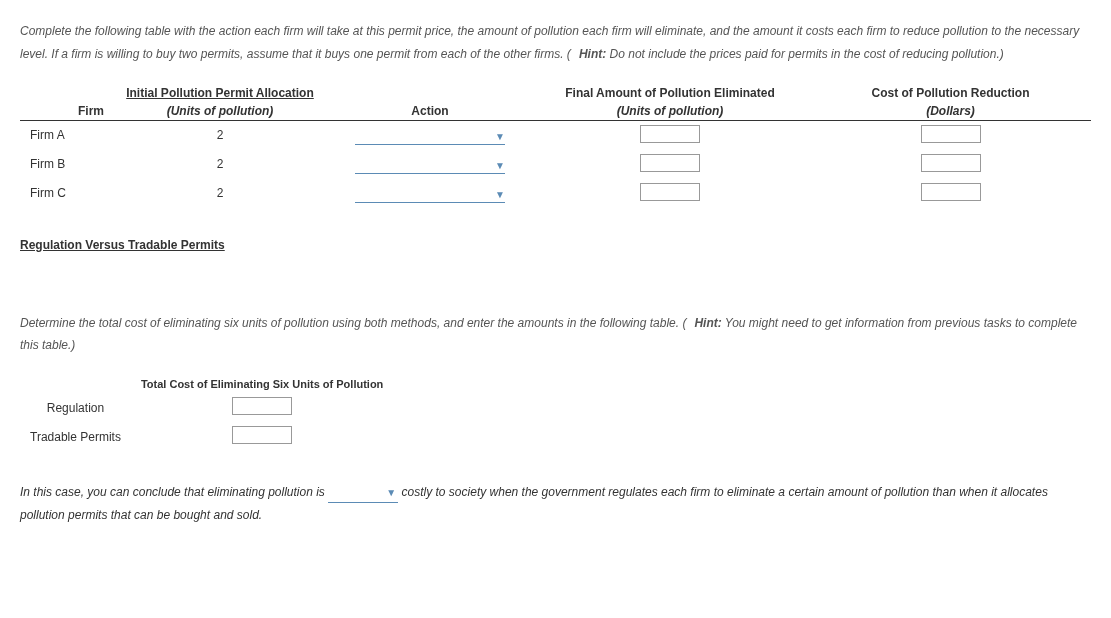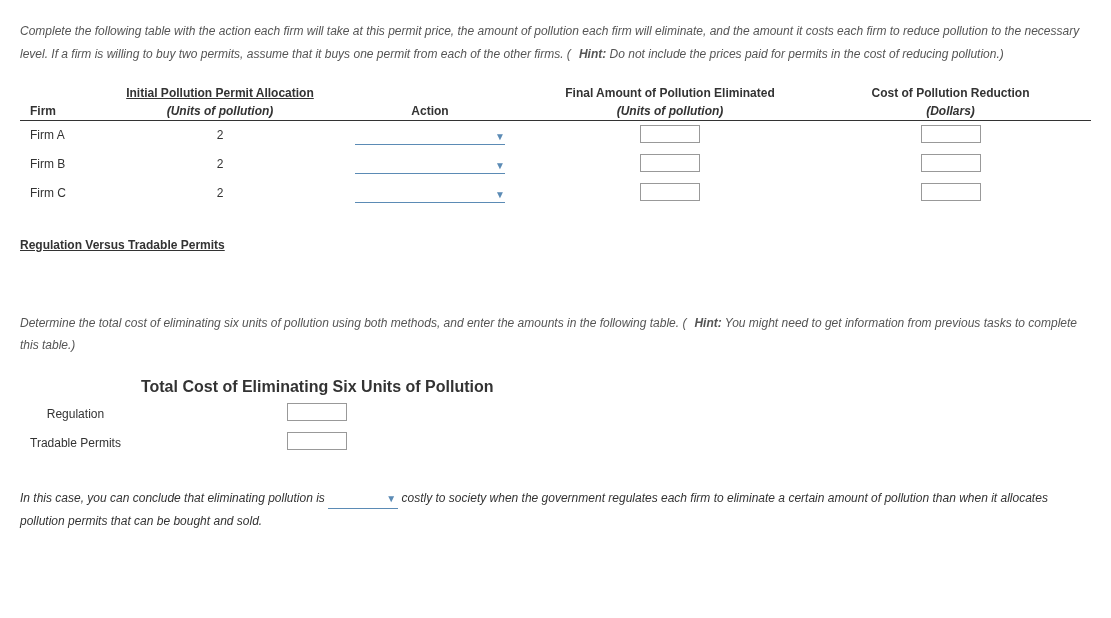--- a/index.html
+++ b/index.html
@@ -31,21 +31,21 @@
       border-bottom: 1px solid #333;
       font-size: 12px;
     }
     table.main th.italic-sub { font-style: italic; font-weight: bold; }
     table.main td {
       padding: 4px 6px;
       text-align: center;
       vertical-align: middle;
     }
     table.main td.firm-col { text-align: left; padding-left: 10px; }
-    table.main th.firm-col { text-align: left; padding-left: 10px; }
+    table.main th.firm-col { text-align: right; padding-left: 10px; }
     .dropdown {
       display: inline-flex;
       align-items: center;
       border-bottom: 1px solid #5b8bb5;
       width: 150px;
       justify-content: space-between;
       padding: 2px 0;
       cursor: pointer;
     }
     .dropdown .caret {
@@ -82,21 +82,21 @@
     }
     table.cost {
       border-collapse: collapse;
       margin-bottom: 30px;
     }
     table.cost th {
       font-weight: bold;
       padding: 3px 10px;
       text-align: center;
       border-bottom: 1px solid #333;
-      font-size: 16px;
+      font-size: 11px;
     }
     table.cost th.sub-italic { font-style: italic; font-weight: bold; }
     table.cost td { padding: 4px 10px; text-align: center; }
     table.cost td.method-col { text-align: center; }
     .conclusion { line-height: 1.9; color: #333; font-style: italic; }
   </style>
 </head>
 <body>
 
 <p class="intro">

